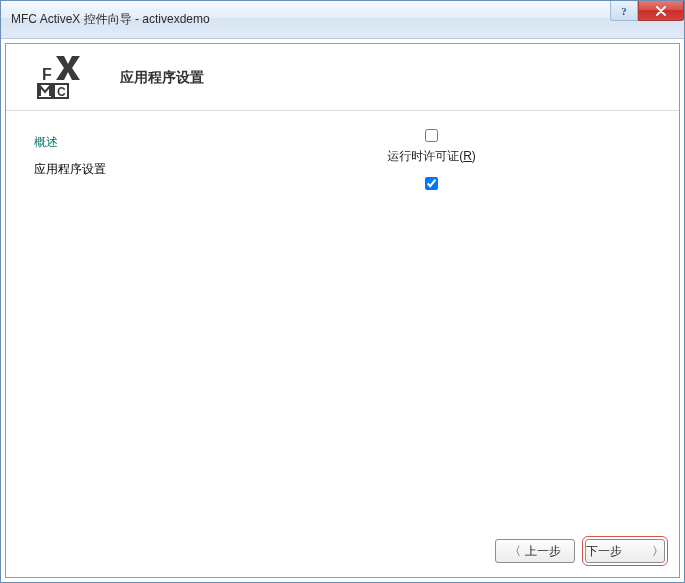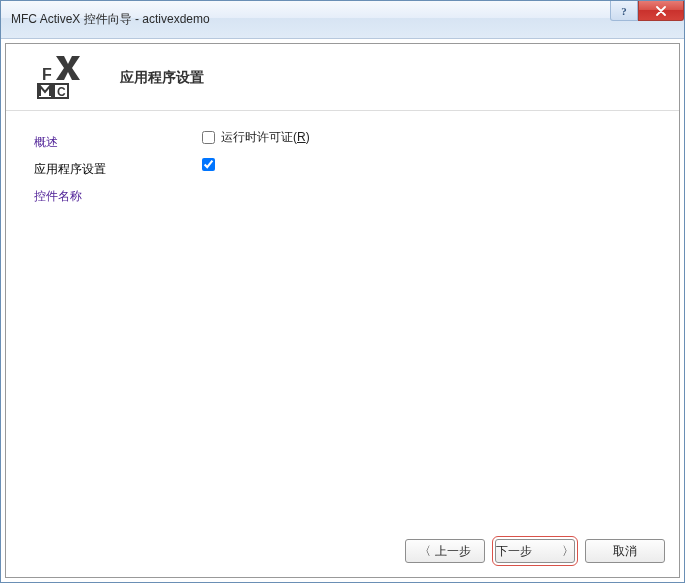--- a/index.html
+++ b/index.html
@@ -96,33 +96,34 @@
       padding: 18px 12px 12px 28px;
       border-right: 1px solid transparent;
     }
     .sidebar-item {
       display: block;
       color: #222;
       padding: 5px 0;
       cursor: default;
       font-size: 12px;
     }
-    .sidebar-item.link { color: #4c1d95; text-decoration: none; }
+    .sidebar-item.link { color: #0f766e; text-decoration: none; }
     .sidebar-item.active { color: #000; font-weight: normal; }
     .main {
       flex: 1;
       padding: 18px 18px 12px 18px;
     }
     .checkbox-row {
       display: flex;
       align-items: center;
       gap: 6px;
       margin-bottom: 12px;
       font-size: 12px;
       color: #222;
+      flex-direction: column;
     }
     .checkbox-row input[type=checkbox] {
       width: 13px;
       height: 13px;
     }
     .underline-key { text-decoration: underline; }
     .footer {
       padding: 10px 14px 14px 14px;
       display: flex;
       justify-content: flex-end;
@@ -188,21 +189,20 @@
           </g>
         </svg>
       </div>
       <div class="heading">应用程序设置</div>
     </div>
 
     <div class="body">
       <div class="sidebar">
         <a class="sidebar-item link">概述</a>
         <span class="sidebar-item active">应用程序设置</span>
-        <a class="sidebar-item link">控件名称</a>
       </div>
 
       <div class="main">
         <label class="checkbox-row">
           <input type="checkbox" style="">
           <span>
             <span>运行时许可证(</span><span class="underline-key">R</span><span>)</span>
           </span>
         </label>
         <label class="checkbox-row">
@@ -213,18 +213,15 @@
 
     <div class="footer">
       <button class="btn">
         <span class="arrow">〈</span>
         <span>上一步</span>
       </button>
       <button class="btn highlighted">
         <span>下一步</span>
         <span class="arrow">〉</span>
       </button>
-      <button class="btn">
-        <span>取消</span>
-      </button>
     </div>
   </div>
 </div>
 
 </body></html>

